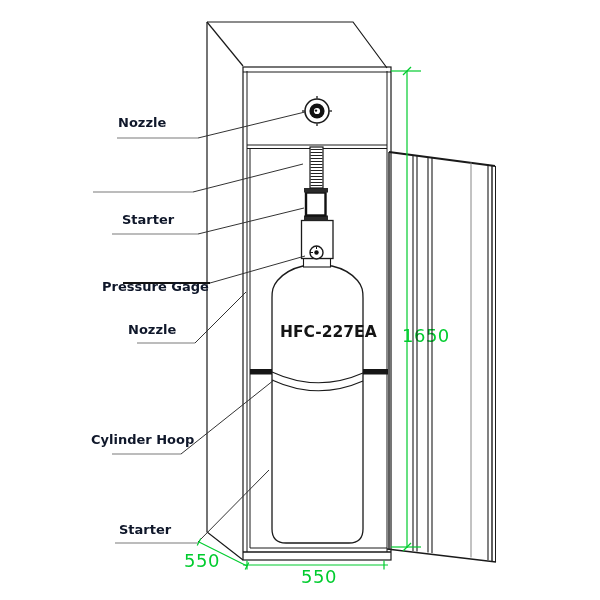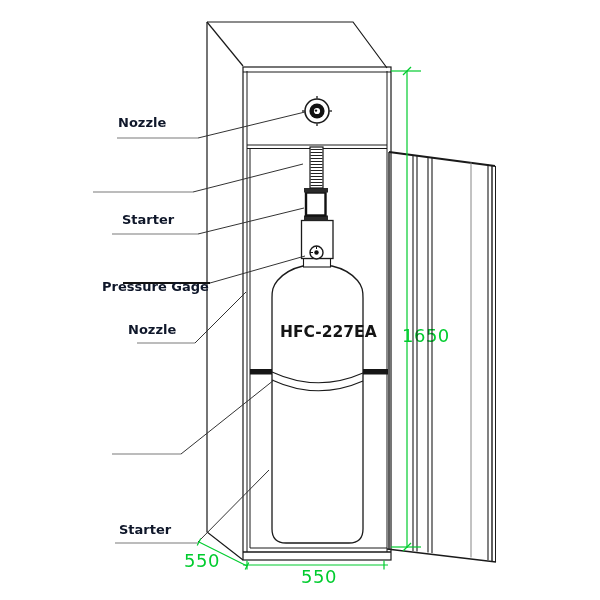--- a/index.html
+++ b/index.html
@@ -155,17 +155,18 @@
       <path d="M199,542 L247,566"></path>
       <path d="M200.8,538.4 L197.2,545.6"></path>
       <path d="M248.8,562.4 L245.2,569.6"></path>
     </g>
   </svg>
 
   <div class="part-label" id="lbl-nozzle">Nozzle</div>
   <div class="part-label" id="lbl-starter">Starter</div>
   <div class="part-label" id="lbl-gage">Pressure Gage</div>
   <div class="part-label" id="lbl-cabinet">Nozzle</div>
+  <div class="part-label" id="lbl-hoop">Cylinder Hoop</div>
   <div class="part-label" id="lbl-cylinder">Starter</div>
 
   <div class="product-label" id="hfc-text">HFC-227EA</div>
 
 </div>
 
 </body></html>

